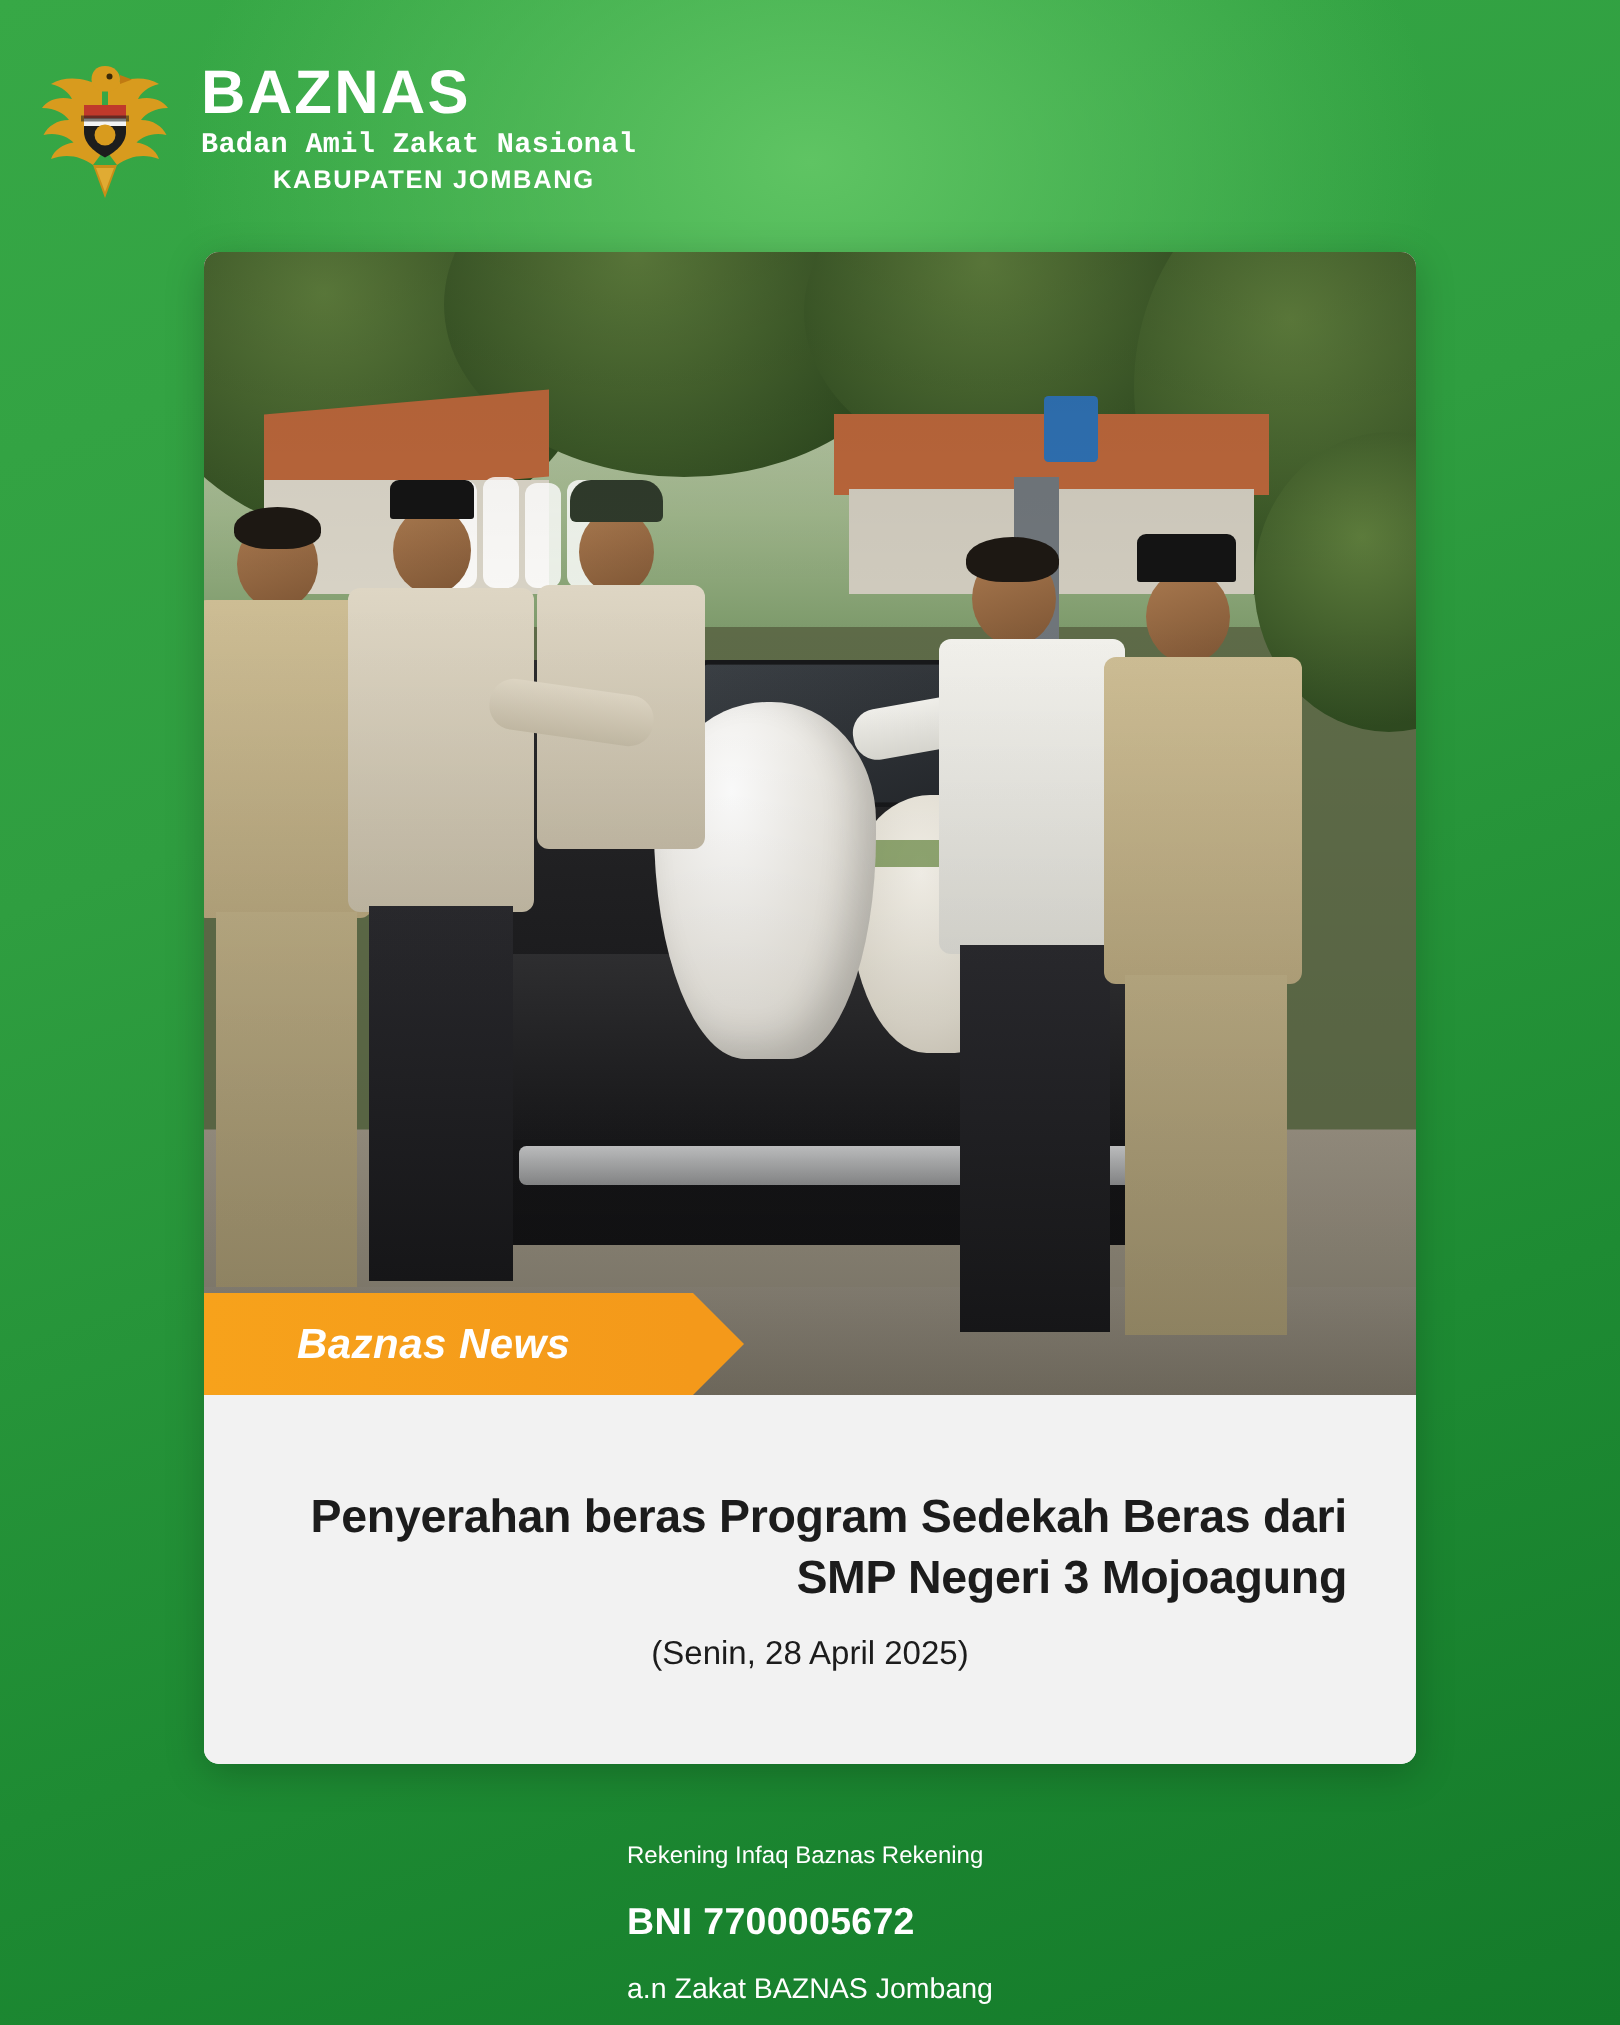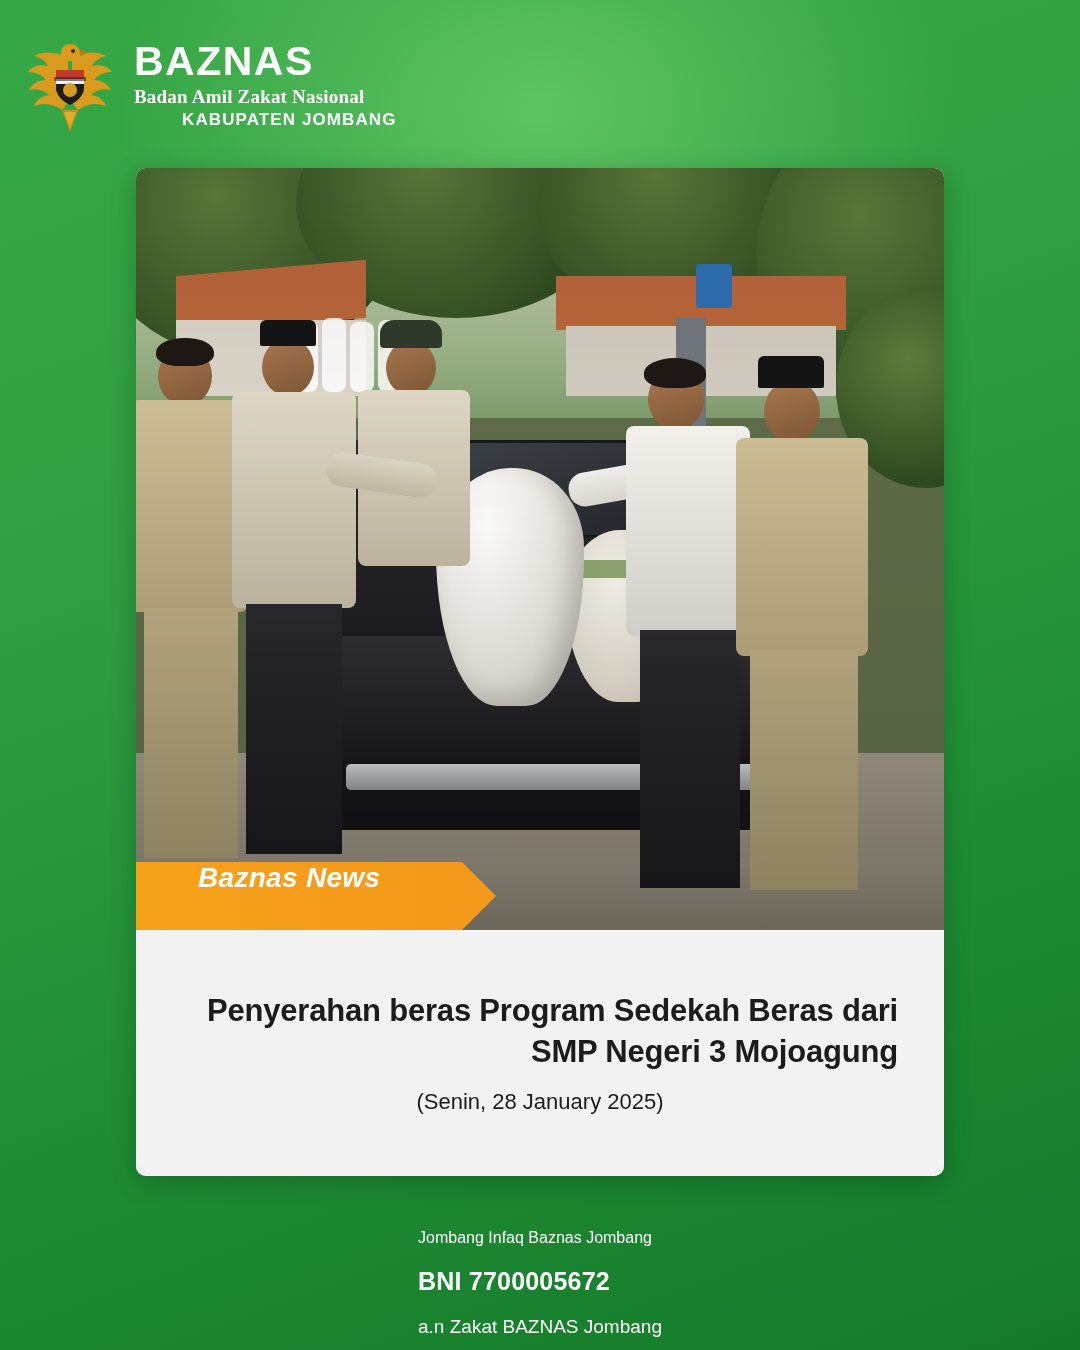--- a/index.html
+++ b/index.html
@@ -49,21 +49,21 @@
   .brand-title {
     font-size: 41px;
     font-weight: bold;
     letter-spacing: 1.5px;
     font-family: "Liberation Sans", sans-serif;
   }
   .brand-sub {
     font-size: 19px;
     font-weight: bold;
     margin-top: 5px;
-    font-family: Liberation Serif, serif;
+    font-family: Liberation Mono, monospace;
     letter-spacing: 0.2px;
   }
   .brand-sub2 {
     font-size: 17px;
     font-weight: bold;
     margin-top: 5px;
     letter-spacing: 1.1px;
     padding-left: 48px;
   }
 
@@ -167,20 +167,21 @@
 
   
   .ribbon {
     position: absolute;
     left: 0;
     top: 694px;
     width: 326px;
     height: 68px;
     background: linear-gradient(90deg, #f7a21b 0%, #f4991a 100%);
     display: flex;
+    align-items: center;
     padding-left: 62px;
     box-sizing: border-box;
     color: #ffffff;
     font-size: 28px;
     font-style: italic;
     font-weight: bold;
     letter-spacing: 0.3px;
   }
   .ribbon:after {
     content: "";
@@ -365,25 +366,25 @@
 
       <div class="ph" style="left:0; top:0; width:808px; height:762px; background:linear-gradient(180deg, rgba(0,0,0,0.06), rgba(0,0,0,0) 30%, rgba(0,0,0,0.10));"></div>
     </div>
 
     <div class="ribbon">
       <span>Baznas News</span>
     </div>
 
     <div class="caption">
       <div class="caption-title">Penyerahan beras Program Sedekah Beras dari SMP Negeri 3 Mojoagung</div>
-      <div class="caption-date">(Senin, 28 January 2025)</div>
+      <div class="caption-date">(Senin, 28 April 2025)</div>
     </div>
   </div>
 
   <div class="footer">
     <div class="bank">
-      <div class="bank-line1">Jombang Infaq Baznas Jombang</div>
+      <div class="bank-line1">Rekening Infaq Baznas Rekening</div>
       <div class="bank-line2">BNI 7700005672</div>
       <div class="bank-line3">a.n Zakat BAZNAS Jombang</div>
     </div>
   </div>
 
 </div>
 
 </body></html>

